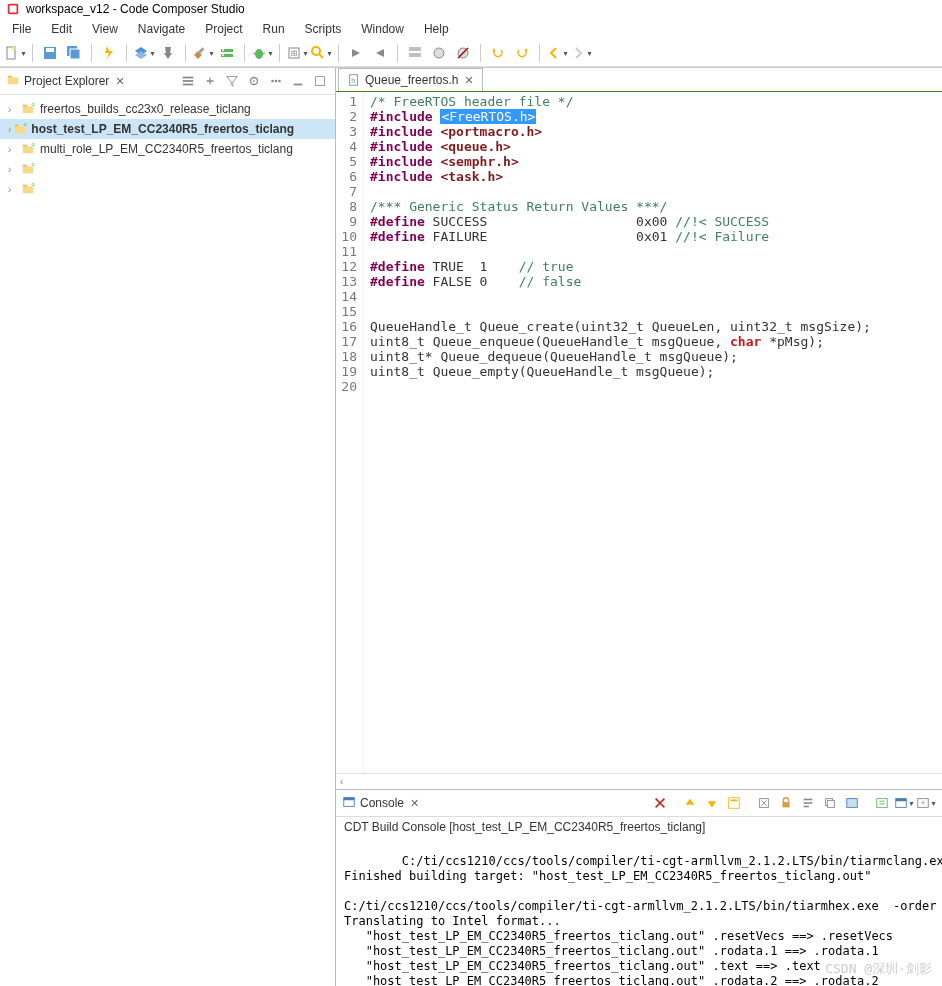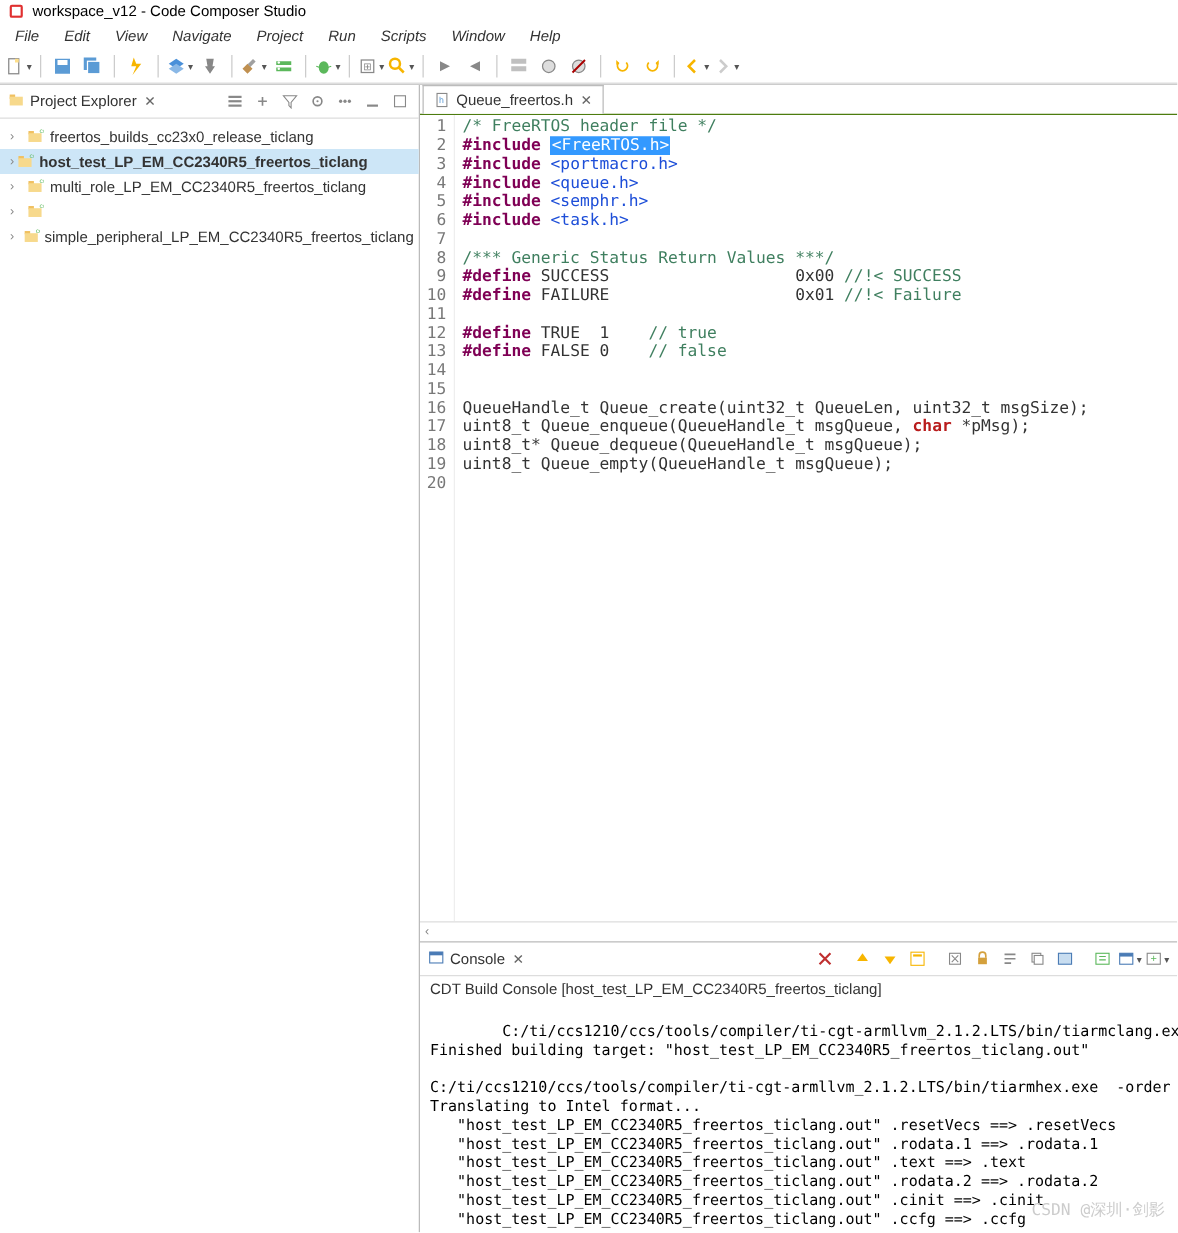--- a/index.html
+++ b/index.html
@@ -1,20 +1,20 @@
 <!DOCTYPE html>
 <html><head>
 <meta charset="utf-8">
 <style>
   * { margin: 0; padding: 0; box-sizing: border-box; }
   body { font-family: "Segoe UI", Tahoma, sans-serif; font-size: 12px; color: #333; background: #fff; width: 942px; height: 986px; overflow: hidden; display: flex; flex-direction: column; }
   .title-bar { display: flex; align-items: center; padding: 2px 6px; background: #fff; font-size: 12px; color: #000000; gap: 6px; }
   .app-icon { width: 14px; height: 14px; display: inline-block; }
   .app-icon svg { width: 14px; height: 14px; }
-  .menu-bar { display: flex; padding: 2px 4px; gap: 4px; background: #fff; font-size: 12px; font-style: italic; }
+  .menu-bar { display: flex; padding: 2px 4px; gap: 4px; background: #fff; font-size: 12px; }
   .menu-item { padding: 2px 8px; cursor: default; }
   .toolbar { display: flex; align-items: center; padding: 2px 4px; gap: 2px; background: #fff; border-bottom: 1px solid #ddd; min-height: 26px; }
   .tb-btn { width: 22px; height: 22px; display: flex; align-items: center; justify-content: center; cursor: pointer; position: relative; }
   .tb-sep { width: 1px; height: 18px; background: #ccc; margin: 0 4px; }
   .tb-btn svg { width: 16px; height: 16px; }
   .dropdown-arrow { font-size: 8px; color: #555; margin-left: 1px; }
   .main-area { display: flex; flex: 1; overflow: hidden; border-top: 1px solid #ccc; }
   .sidebar { width: 336px; display: flex; flex-direction: column; border-right: 1px solid #bbb; background: #fff; }
   .panel-header { display: flex; align-items: center; padding: 4px 6px; border-bottom: 1px solid #ddd; gap: 4px; font-size: 12px; }
   .panel-header .title { font-weight: normal; flex: 0 0 auto; }
@@ -33,27 +33,27 @@
   .tree-row .deco { color: #777; font-size: 12px; margin-left: 2px; padding-left: 48px; }
   .editor-area { flex: 1; display: flex; flex-direction: column; overflow: hidden; }
   .editor-tabs { display: flex; align-items: center; border-bottom: 1px solid #4d7c0f; padding-left: 2px; background: #fff; }
   .editor-tab { display: flex; align-items: center; gap: 4px; padding: 4px 8px; border: 1px solid #bbb; border-bottom: none; background: #fff; margin-right: 2px; cursor: pointer; font-size: 12px; }
   .editor-tab .ficon { width: 14px; height: 14px; }
   .editor-body { flex: 1; display: flex; overflow: hidden; font-family: Consolas, monospace; font-size: 13px; background: #fff; }
   .gutter { width: 28px; text-align: right; color: #787878; background: #fff; padding-right: 6px; border-right: 1px solid #eee; line-height: 15px; padding-top: 2px; }
   .code { flex: 1; white-space: pre; padding-left: 6px; line-height: 15px; overflow: hidden; padding-top: 2px; }
   .c-comment { color: #3F7F5F; }
   .c-pp { color: #7F0055; font-weight: bold; }
-  .c-inc { color: #1d4ed8; }
+  .c-inc { color: #7f1d1d; font-weight: bold; }
   .c-kw { color: #b91c1c; font-weight: bold; }
   .c-func { font-weight: normal; }
   .sel-highlight { background: #3399ff; color: #fff; padding: 0 1px; }
   .hscroll { height: 16px; border-top: 1px solid #ddd; display:flex; align-items:center; padding-left:4px; }
   .hscroll .arrow { font-size:10px; color:#888; }
-  .bottom-panel { display: flex; flex-direction: column; border-top: 1px solid #bbb; height: 233px; }
+  .bottom-panel { display: flex; flex-direction: column; border-top: 1px solid #bbb; height: 197px; }
   .console-header { display: flex; align-items: center; padding: 3px 6px; border-bottom: 1px solid #ddd; gap: 2px; font-size: 12px; }
   .console-header .title { display:flex; align-items:center; gap:4px; }
   .console-header .spacer { flex: 1; }
   .console-header .cicon { width: 20px; height: 20px; display: flex; align-items:center; justify-content:center; cursor:pointer; }
   .console-header .cicon svg { width:14px; height:14px; }
   .console-sub { padding: 3px 8px; color: #333; font-size: 12px; }
   .console-out { flex:1; overflow:auto; font-family: Consolas, monospace; font-size: 12px; white-space: pre; padding: 2px 8px; color: #000; line-height: 15px; position: relative; }
   .watermark { position:absolute; right:10px; bottom:10px; color:#ccc; font-size:13px; pointer-events:none; }
 </style>
 </head>
@@ -317,21 +317,20 @@
         </div>
         <div class="tree-row">
           <span class="twisty">›</span>
           <span class="picon">
             <svg viewBox="0 0 16 16">
               <rect x="2" y="3" width="5" height="3" fill="#f0c060"></rect>
               <rect x="2" y="5" width="12" height="8" fill="#f7d98c"></rect>
               <text x="12" y="5" font-size="6" fill="#5bb85b">ccs</text>
             </svg>
           </span>
-          <span class="label">simple_peripheral_LP_EM_CC2340R5_freertos_ticlang</span>
         </div>
       </div>
   </div>
 
   <div class="editor-area">
     <div class="editor-tabs">
       <div class="editor-tab">
         <span class="ficon"><svg viewBox="0 0 16 16">
               <rect x="3" y="2" width="9" height="12" fill="#fff" stroke="#888"></rect>
               <text x="7" y="11" font-size="8" text-anchor="middle" fill="#5b9bd5">h</text>

